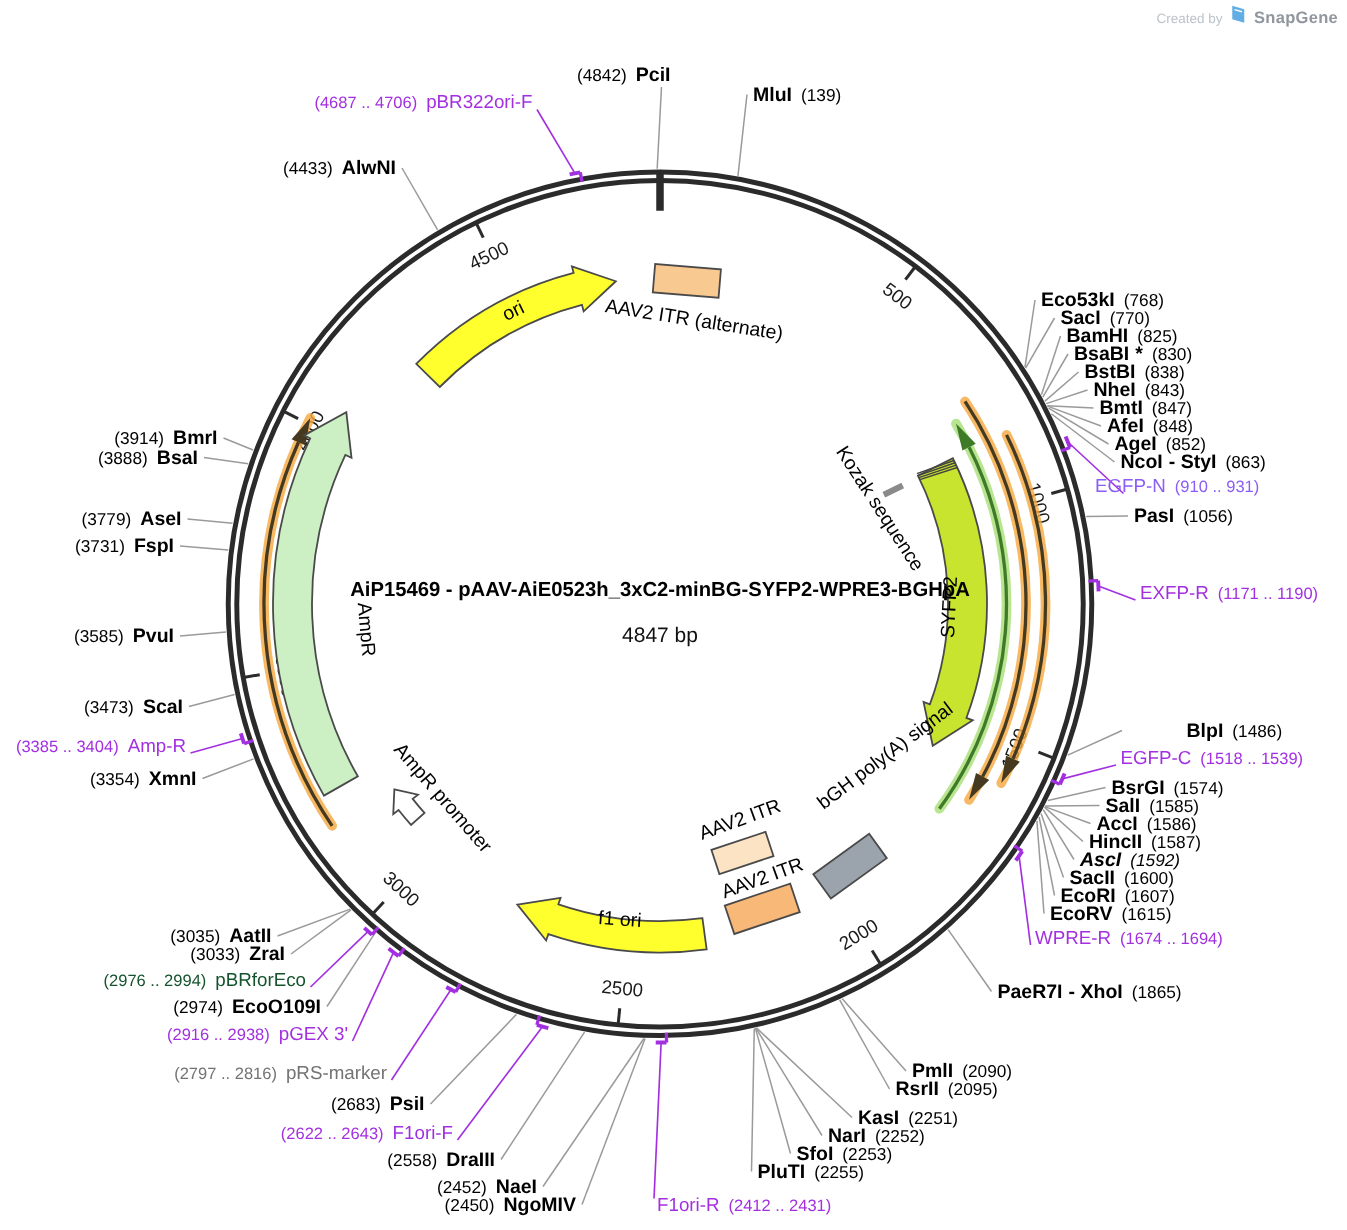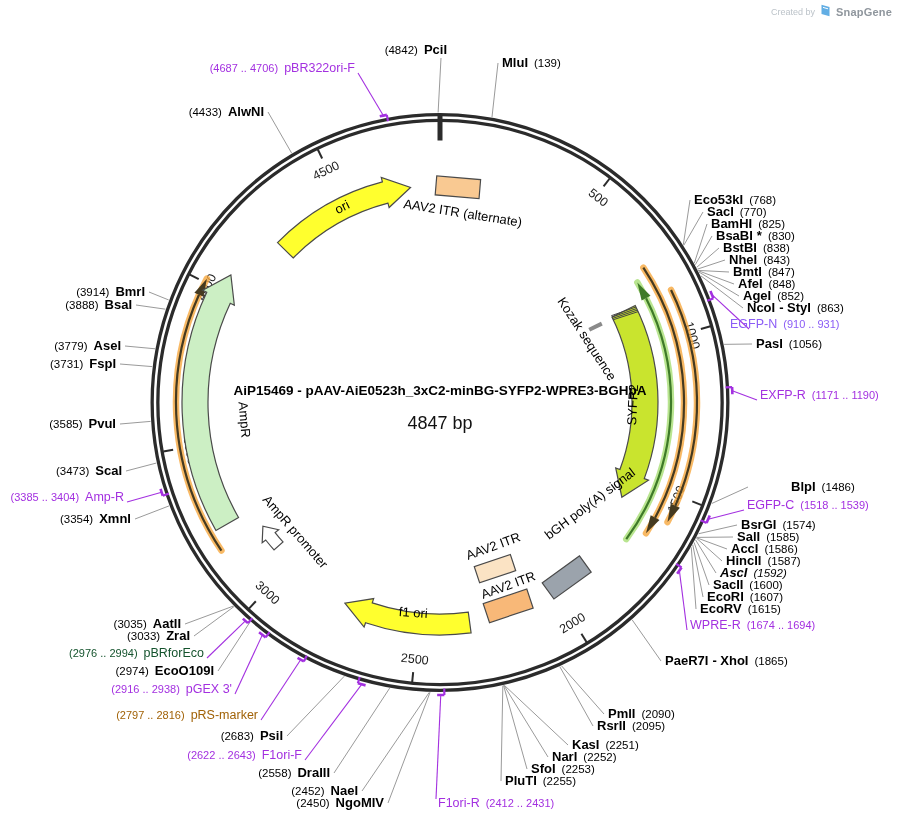--- a/index.html
+++ b/index.html
@@ -9,21 +9,21 @@
   .lbl{position:absolute;white-space:nowrap;font-size:13px;color:#000;line-height:15px;}
   .lbl .nm{font-weight:bold;}
   .lbl .sx{font-weight:bold;margin-left:4px;}
   .lbl .ps{font-size:11.5px;margin-left:6px;}
   .lbl .ps.lead{margin-left:0;margin-right:6px;}
   .lbl.primer{font-size:12.5px;}
   .lbl.primer .ps{font-size:11px;}
   .titleblk{position:absolute;left:440px;top:408px;transform:translate(-50%,-50%);
             text-align:center;}
   .t1{font-weight:bold;font-size:13.5px;color:#000;white-space:nowrap;}
-  .t2{font-size:18px;color:#111;margin-top:15px;}
+  .t2{font-size:14px;color:#111;margin-top:15px;}
   .wm{position:absolute;top:3px;right:6px;display:flex;align-items:center;gap:5px;}
   .wm .cb{font-size:9px;color:#bcc3c9;}
   .wm .sg{font-size:11px;color:#8f969d;font-weight:bold;letter-spacing:.2px;}
 </style>
 </head>
 <body>
 
 <div id="stage">
   <svg id="mapsvg" width="898" height="820">
       <circle cx="440" cy="402.5" r="285" fill="none" stroke="#2b2b2b" stroke-width="9"></circle>
@@ -206,21 +206,21 @@
       <div class="lbl" style="top: 297px; right: 766px;"><span class="ps lead">(3888)</span><span class="nm">BsaI</span></div>
       <div class="lbl" style="top: 284px; right: 753px;"><span class="ps lead">(3914)</span><span class="nm">BmrI</span></div>
       <div class="lbl" style="top: 104px; right: 634px;"><span class="ps lead">(4433)</span><span class="nm">AlwNI</span></div>
       <div class="lbl primer" style="color: rgb(163, 48, 224); top: 61px; right: 543px;"><span class="ps lead">(4687 .. 4706)</span><span>pBR322ori-F</span></div>
       <div class="lbl primer" style="color: #8b5cf6; top: 317px; left: 730px;"><span>EGFP-N</span><span class="ps">(910 .. 931)</span></div>
       <div class="lbl primer" style="color: rgb(163, 48, 224); top: 388px; left: 760px;"><span>EXFP-R</span><span class="ps">(1171 .. 1190)</span></div>
       <div class="lbl primer" style="color: rgb(163, 48, 224); top: 498px; left: 747px;"><span>EGFP-C</span><span class="ps">(1518 .. 1539)</span></div>
       <div class="lbl primer" style="color: rgb(163, 48, 224); top: 618px; left: 690px;"><span>WPRE-R</span><span class="ps">(1674 .. 1694)</span></div>
       <div class="lbl primer" style="color: rgb(163, 48, 224); top: 796px; left: 438px;"><span>F1ori-R</span><span class="ps">(2412 .. 2431)</span></div>
       <div class="lbl primer" style="color: rgb(163, 48, 224); top: 748px; right: 596px;"><span class="ps lead">(2622 .. 2643)</span><span>F1ori-F</span></div>
-      <div class="lbl primer" style="color: #a16207; top: 708px; right: 640px;"><span class="ps lead">(2797 .. 2816)</span><span>pRS-marker</span></div>
+      <div class="lbl primer" style="color: #737373; top: 708px; right: 640px;"><span class="ps lead">(2797 .. 2816)</span><span>pRS-marker</span></div>
       <div class="lbl primer" style="color: rgb(163, 48, 224); top: 682px; right: 666px;"><span class="ps lead">(2916 .. 2938)</span><span>pGEX 3'</span></div>
       <div class="lbl primer" style="color: #14532d; top: 646px; right: 694px;"><span class="ps lead">(2976 .. 2994)</span><span>pBRforEco</span></div>
       <div class="lbl primer" style="color: rgb(163, 48, 224); top: 490px; right: 774px;"><span class="ps lead">(3385 .. 3404)</span><span>Amp-R</span></div>
     </div>
 
   <div class="titleblk">
     <div class="t1">AiP15469 - pAAV-AiE0523h_3xC2-minBG-SYFP2-WPRE3-BGHpA</div>
     <div class="t2">4847 bp</div>
   </div>
 

